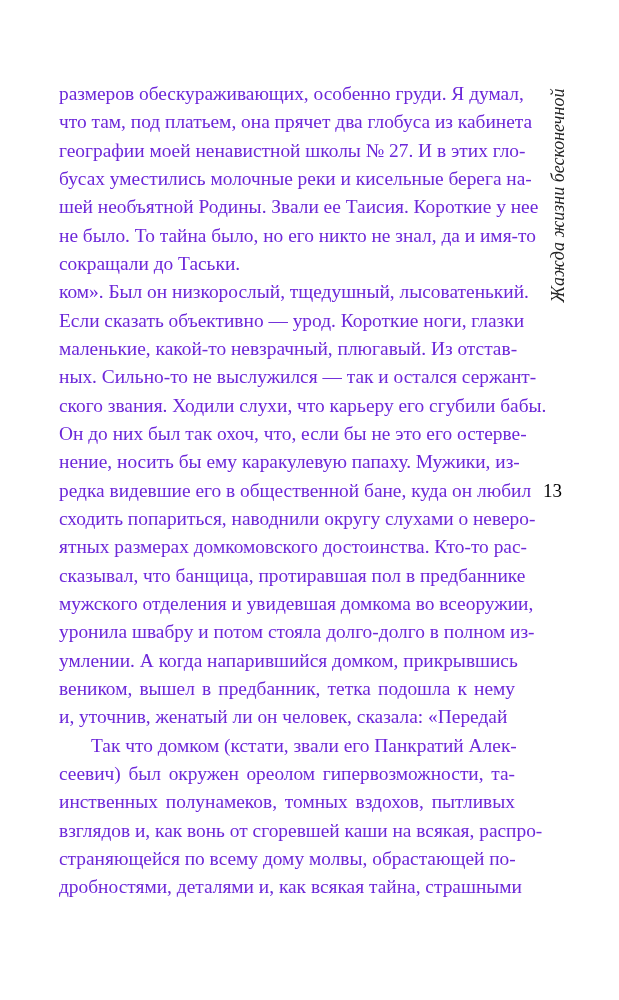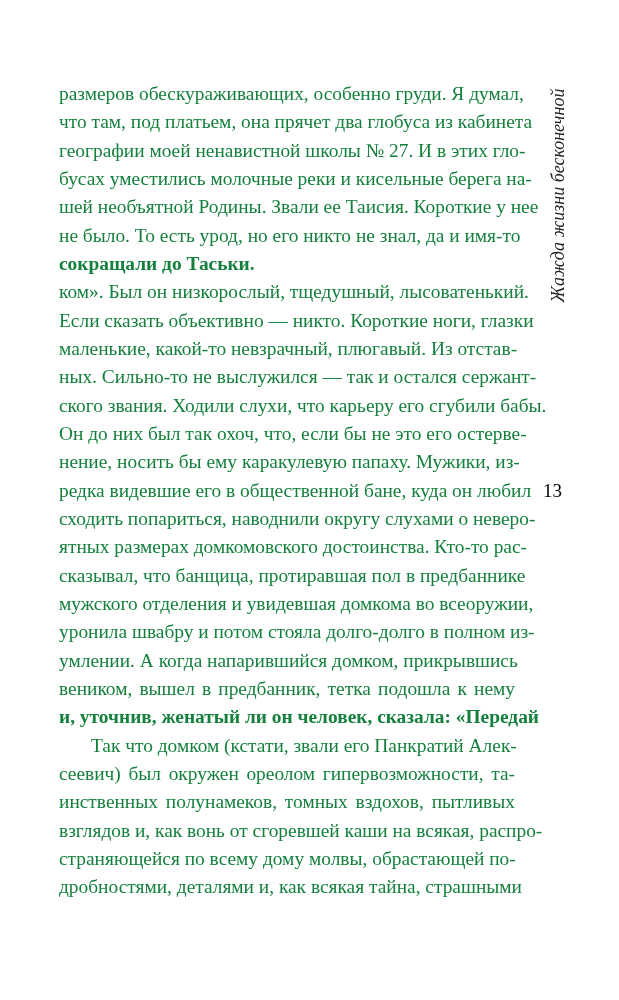--- a/index.html
+++ b/index.html
@@ -1,24 +1,24 @@
 <!DOCTYPE html>
 <html><head>
 <meta charset="utf-8">
 <style>
   html, body { margin:0; padding:0; background:#ffffff; }
   body { width:619px; height:1000px; position:relative; overflow:hidden; }
   .page { position:absolute; left:0; top:0; width:619px; height:1000px; background:#ffffff; }
   .text-block {
     position:absolute; left:59px; top:80px; width:456px;
     font-family:"Liberation Serif", "DejaVu Serif", serif;
-    font-size:19.4px; line-height:28.33px; color:#15803d;
+    font-size:19.4px; line-height:28.33px; color:#6d28d9;
   }
   .line { display:block; height:28.33px; white-space:nowrap; text-align:justify; text-align-last:justify; }
-  .line.last { text-align-last:left;font-weight:bold; }
+  .line.last { text-align-last:left; }
   .line.indent { padding-left:32px; }
   .running-head {
     position:absolute; left:541px; top:78px; width:36px; height:235px;
     display:flex; align-items:center; justify-content:center;
   }
   .running-head span {
     display:block; transform:rotate(-90deg); white-space:nowrap;
     font-family:"Liberation Serif", "DejaVu Serif", serif; font-style:italic;
     font-size:18px; color:#222;
   }
@@ -32,25 +32,25 @@
 
 <div class="page">
 
   <div class="text-block">
 
     <span class="line">размеров обескураживающих, особенно груди. Я думал,</span>
     <span class="line">что там, под платьем, она прячет два глобуса из кабинета</span>
     <span class="line">географии моей ненавистной школы № 27. И в этих гло-</span>
     <span class="line">бусах уместились молочные реки и кисельные берега на-</span>
     <span class="line">шей необъятной Родины. Звали ее Таисия. Короткие у нее</span>
-    <span class="line">не было. То есть урод, но его никто не знал, да и имя-то</span>
+    <span class="line">не было. То тайна было, но его никто не знал, да и имя-то</span>
     <span class="line last">сокращали до Таськи.</span>
 
     <span class="line">ком». Был он низкорослый, тщедушный, лысоватенький.</span>
-    <span class="line">Если сказать объективно — никто. Короткие ноги, глазки</span>
+    <span class="line">Если сказать объективно — урод. Короткие ноги, глазки</span>
     <span class="line">маленькие, какой-то невзрачный, плюгавый. Из отстав-</span>
     <span class="line">ных. Сильно-то не выслужился — так и остался сержант-</span>
     <span class="line">ского звания. Ходили слухи, что карьеру его сгубили бабы.</span>
     <span class="line">Он до них был так охоч, что, если бы не это его остерве-</span>
     <span class="line">нение, носить бы ему каракулевую папаху. Мужики, из-</span>
     <span class="line">редка видевшие его в общественной бане, куда он любил</span>
     <span class="line">сходить попариться, наводнили округу слухами о неверо-</span>
     <span class="line">ятных размерах домкомовского достоинства. Кто-то рас-</span>
     <span class="line">сказывал, что банщица, протиравшая пол в предбаннике</span>
     <span class="line">мужского отделения и увидевшая домкома во всеоружии,</span>

